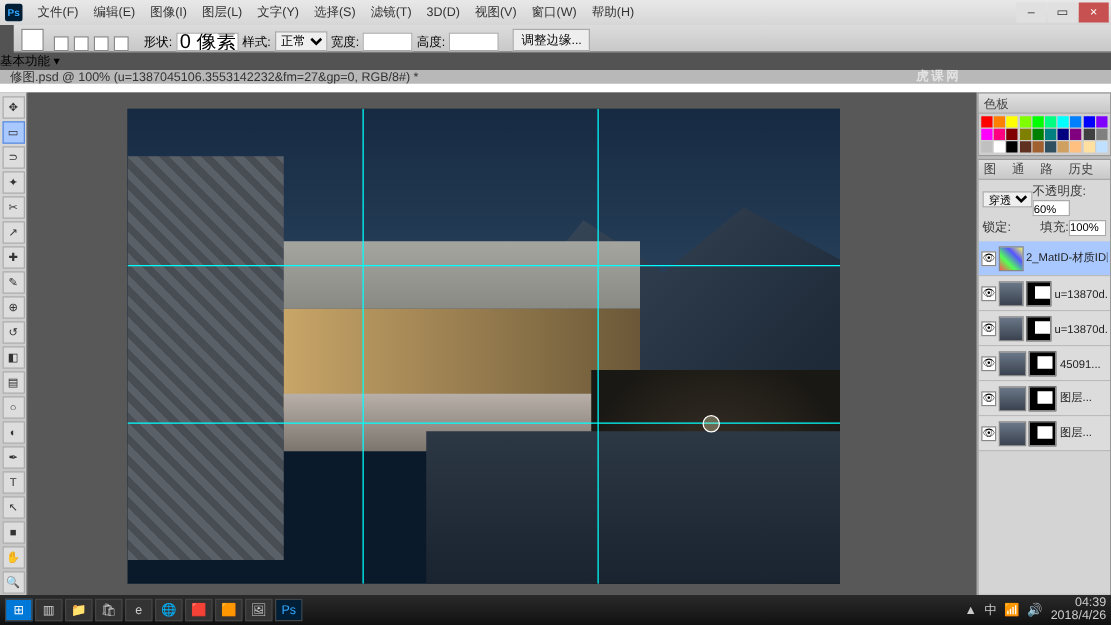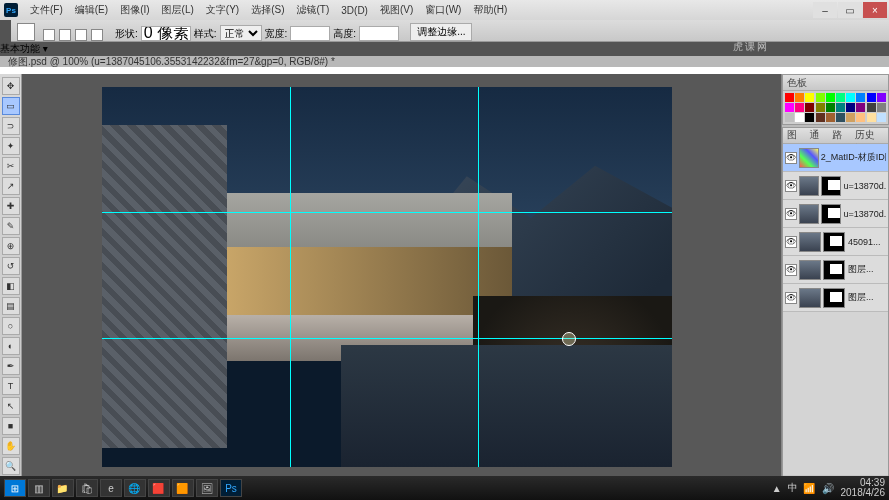--- a/index.html
+++ b/index.html
@@ -78,21 +78,21 @@
 .layer-name { font-size: 9px; color: #222; white-space: nowrap; overflow: hidden; }
 .layer-bottom { height: 16px; background: #c8c8c8; display: flex; align-items: center; justify-content: flex-end; padding: 0 3px; gap: 3px; }
 .layer-bottom .lb { width: 12px; height: 12px; background: #ddd; border: 1px solid #888; }
 
 
 .statusbar { height: 16px; background: linear-gradient(#d8d8d8,#c4c4c4); display: flex; align-items: center; padding: 0 6px; font-size: 9px; color: #333; border-top: 1px solid #999; }
 .statusbar .zoom { width: 40px; }
 .statusbar .docinfo { margin-left: 10px; }
 
 
-.watermark { position: absolute; right: 120px; top: 30px; color: rgba(255,255,255,0.6); font-size: 22px; font-weight: normal; letter-spacing: 2px; pointer-events: none; }
+.watermark { position: absolute; right: 120px; top: 44px; color: rgba(255,255,255,0.6); font-size: 22px; font-weight: bold; letter-spacing: 2px; pointer-events: none; }
 
 
 .taskbar { position: absolute; bottom: 0; left: 0; right: 0; height: 24px; background: linear-gradient(#2a2a2a, #111); display: flex; align-items: center; padding: 0 4px; }
 .taskbar .tb { width: 22px; height: 18px; margin-right: 2px; background: #333; border: 1px solid #444; display: flex; align-items: center; justify-content: center; color: #ccc; font-size: 10px; }
 .taskbar .tb.win { background: #0078d7; color: #fff; }
 .taskbar .tray { margin-left: auto; display: flex; align-items: center; color: #ccc; font-size: 9px; gap: 6px; }
 .taskbar .time { text-align: right; line-height: 1; }
 </style>
 </head>
 <body>
@@ -227,20 +227,30 @@
         </div>
     </div>
 
     <div class="panel layers-panel">
       <div class="layers-tabs">
         <span>图层</span>
         <span>通道</span>
         <span>路径</span>
         <span>历史记录</span>
       </div>
+      <div class="layer-opts">
+        <div class="row">
+          <select><option>穿透</option></select>
+          <span><span>不透明度:</span><input style="width: 30px;" value="60%"></span>
+        </div>
+        <div class="row">
+          <span>锁定:</span>
+          <span><span>填充:</span><input style="width: 30px;" value="100%"></span>
+        </div>
+      </div>
       <div class="layer-list" id="layer-list">
           <div class="layer-row selected">
             <div class="layer-eye">👁</div>
             <div class="layer-thumb" style="background: linear-gradient(45deg, rgb(255, 85, 85), rgb(85, 255, 85), rgb(85, 85, 255), rgb(255, 255, 85));"></div>
             <div class="layer-name">2_MatID-材质ID图</div>
           </div>
           <div class="layer-row">
             <div class="layer-eye">👁</div>
             <div class="layer-thumb"></div>
             <div class="layer-mask"></div>

